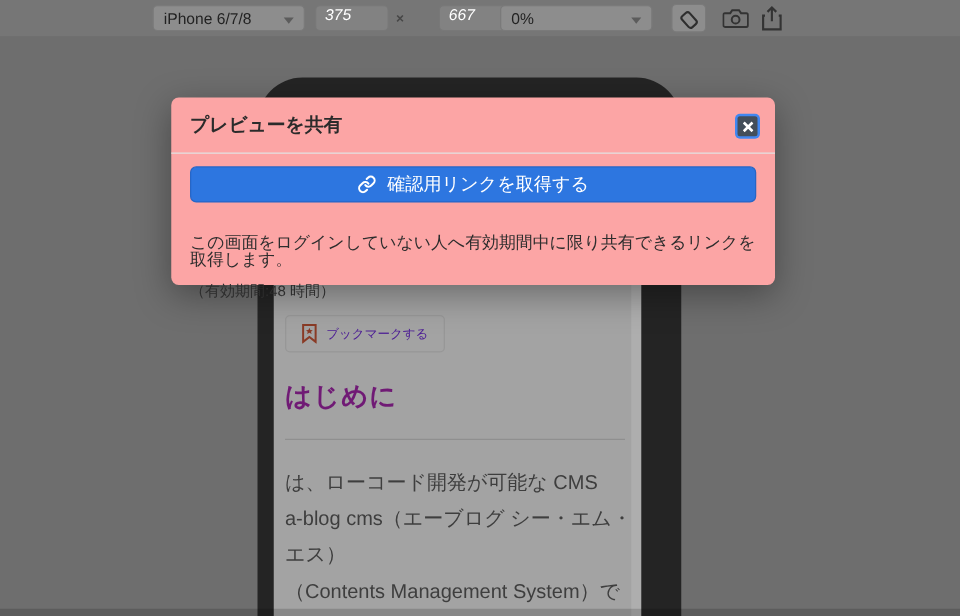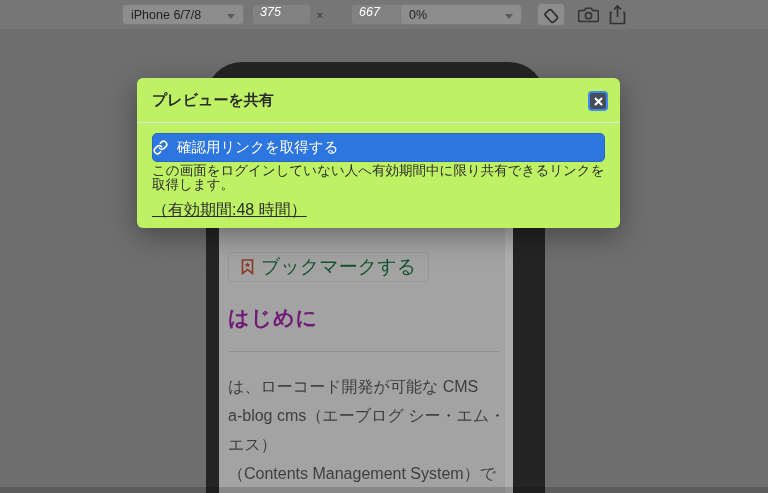--- a/index.html
+++ b/index.html
@@ -57,62 +57,62 @@
     background:#a3a3a3; overflow:hidden;
   }
   .screen-scroll {
     position:absolute; right:0; top:0; width:8px; height:100%;
     background:#aeaeae;
   }
   .bm-button {
     position:absolute; left:9px; top:120px; height:30px;
     display:inline-flex; align-items:center; gap:7px;
     border:1px solid #979797; border-radius:4px; padding:0 12px;
-    font-size:19px; color:#14532d; cursor:pointer; background:transparent;
+    font-size:10px; color:#4c1d95; cursor:pointer; background:transparent;
   }
   .phone-heading {
     position:absolute; left:9px; top:172px;
     font-size:21px; line-height:28px; color:#701a75; letter-spacing:1px;
   }
   .phone-divider {
     position:absolute; left:9px; top:219px; width:272px; height:1px;
     background:#8f8f8f;
   }
   .phone-paragraph {
     position:absolute; left:9px; top:240px; width:282px;
     font-size:16px; line-height:29px; color:#3e3e3e;
   }
 
   
   .modal {
     position:absolute; left:137px; top:78px; width:483px; height:150px;
-    background:#bef264; border-radius:6px; z-index:10;
+    background:#fca5a5; border-radius:6px; z-index:10;
     box-shadow:0 8px 28px rgba(0,0,0,0.35);
   }
   .modal-header {
     position:relative; height:45px; border-bottom:1px solid #e2e2e2;
     display:flex; align-items:center; padding:0 15px;
   }
   .modal-title { font-size:15px; font-weight:bold; color:#2b2b2b; }
   .modal-close {
     position:absolute; top:15px; right:14px; width:16px; height:16px;
     background:#434e5a; border-radius:2px;
     box-shadow:0 0 0 2px #4187f0;
     display:flex; align-items:center; justify-content:center; cursor:pointer;
   }
   .modal-body { padding:10px 15px 0 15px; }
   .link-button {
     width:100%; height:29px; background:#2d76e0;
     border:1px solid #2766c6; border-radius:5px;
-    display:flex; align-items:center; justify-content:flex-start; gap:9px;
+    display:flex; align-items:center; justify-content:center; gap:9px;
     color:#ffffff; font-size:14.5px; cursor:pointer;
     font-family:"Liberation Sans","DejaVu Sans",sans-serif;
   }
-  .modal-desc { margin-top:2px; font-size:13.5px; line-height:14px; color:#2d2d2d; }
-  .modal-validity { margin-top:11px; font-size:16px; line-height:14px; color:#2d2d2d;text-decoration:underline; }
+  .modal-desc { margin-top:25px; font-size:13.5px; line-height:14px; color:#2d2d2d; }
+  .modal-validity { margin-top:11px; font-size:12px; line-height:14px; color:#2d2d2d; }
 
   
   .bottom-strip {
     position:absolute; left:0; bottom:0; width:768px; height:6px;
     background:rgba(0,0,0,0.16); z-index:5;
   }
 </style>
 </head>
 <body>
 

